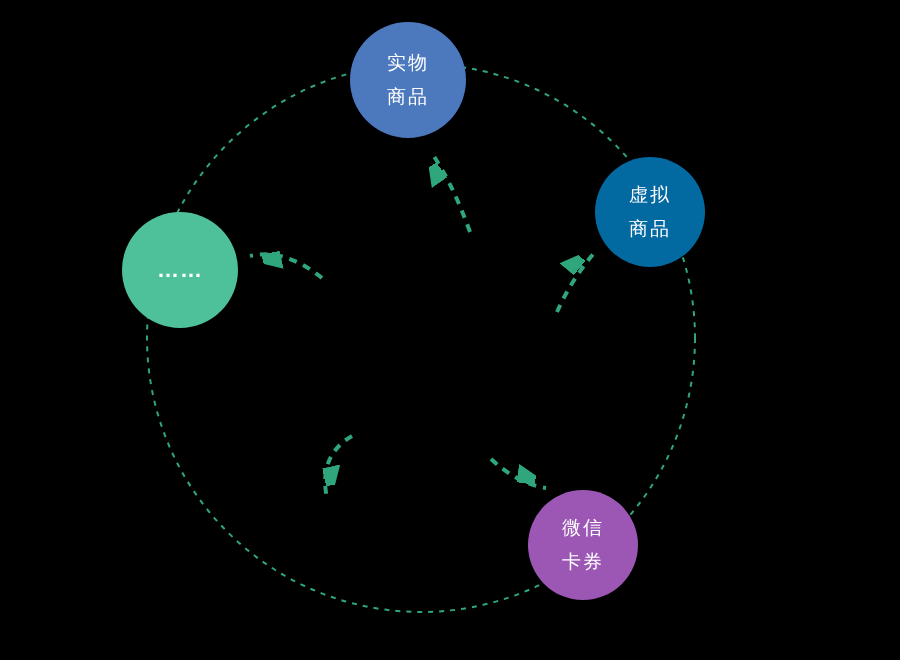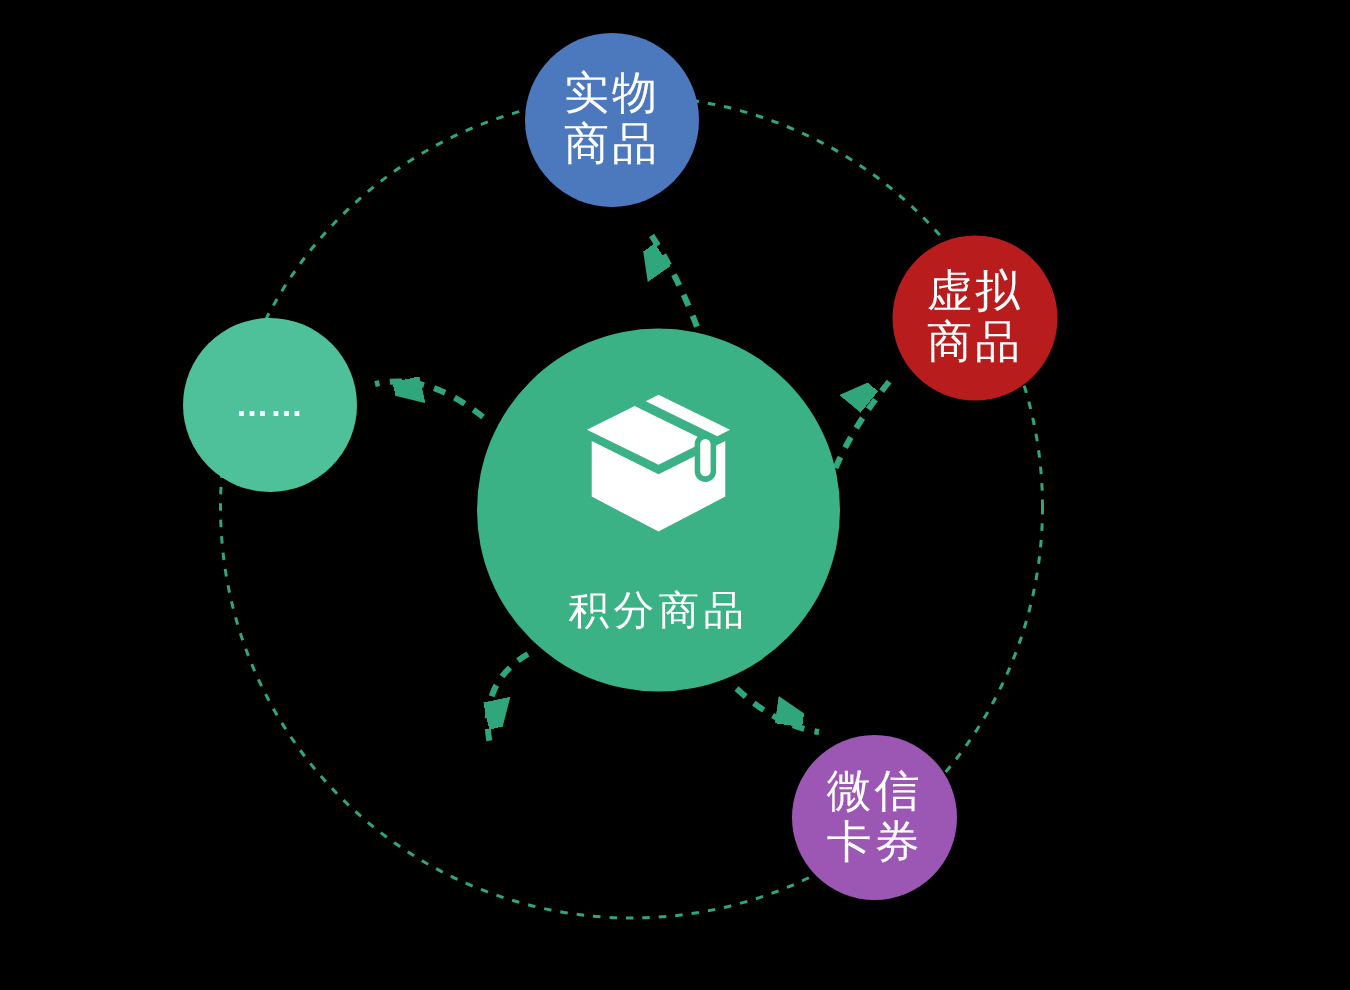--- a/index.html
+++ b/index.html
@@ -11,21 +11,21 @@
   }
   .canvas{position:relative;width:900px;height:660px;}
   .connectors{position:absolute;left:0;top:0;width:900px;height:660px;}
   .orbit{fill:none;stroke-width:2;stroke-dasharray:5 6;}
   .arrow{fill:none;stroke-width:4;stroke-dasharray:8 7;}
   .node{
     position:absolute;border-radius:50%;
     display:flex;flex-direction:column;align-items:center;justify-content:center;
     color:#fff;text-align:center;
   }
-  .sat{font-size:30px;line-height:34px;letter-spacing:2px;font-weight:300;}
+  .sat{font-size:19px;line-height:34px;letter-spacing:2px;font-weight:300;}
   .sat .line:empty{display:none;}
   .node-physical{left:350px;top:22px;width:116px;height:116px;}
   .node-virtual{left:595px;top:157px;width:110px;height:110px;}
   .node-wechat{left:528px;top:490px;width:110px;height:110px;}
   .node-coupon{left:242px;top:508px;width:116px;height:116px;}
   .node-others{left:122px;top:212px;width:116px;height:116px;font-size:22px;font-weight:bold;letter-spacing:1px;}
   .node-center{
     left:318px;top:219px;width:242px;height:242px;
     justify-content:flex-start;
   }
@@ -50,40 +50,27 @@
 
     <path class="arrow" d="M557,312 Q570,282 594,253" marker-end="url(#ah)" style="stroke: rgb(47, 166, 124);"></path>
 
     <path class="arrow" d="M322,278 Q285,248 250,256" marker-end="url(#ah)" style="stroke: rgb(47, 166, 124);"></path>
 
     <path class="arrow" d="M352,436 Q318,456 327,498" marker-end="url(#ah)" style="stroke: rgb(47, 166, 124);"></path>
 
     <path class="arrow" d="M491,459 Q518,484 546,488" marker-end="url(#ah)" style="stroke: rgb(47, 166, 124);"></path>
   </svg>
 
-  <div class="node node-center" style="background-color: rgb(59, 178, 134);">
-    <svg class="center-icon" viewBox="0 0 100 96" xmlns="http://www.w3.org/2000/svg" aria-hidden="true">
-
-      <polygon points="8,31 50,52 92,31 92,66 50,88 8,66" fill="#ffffff"></polygon>
-
-      <polygon points="35,9 80,31 50,46 5,24" fill="#ffffff"></polygon>
-
-      <polygon points="50,2 95,24 87,28 42,6" fill="#ffffff"></polygon>
-
-      <rect x="74.5" y="28" width="10" height="27" rx="5" fill="#ffffff" stroke-width="3.5" style="stroke: rgb(59, 178, 134);"></rect>
-    </svg>
-    <div class="center-label">积分商品</div>
-  </div>
 
   <div class="node sat node-physical" style="background-color: rgb(76, 121, 190);">
     <span class="line">实物</span>
     <span class="line">商品</span>
   </div>
 
-  <div class="node sat node-virtual" style="background-color: #b91c1c;">
+  <div class="node sat node-virtual" style="background-color: #0369a1;">
     <span class="line">虚拟</span>
     <span class="line">商品</span>
   </div>
 
   <div class="node sat node-wechat" style="background-color: rgb(156, 87, 181);">
     <span class="line">微信</span>
     <span class="line">卡券</span>
   </div>
 
 

